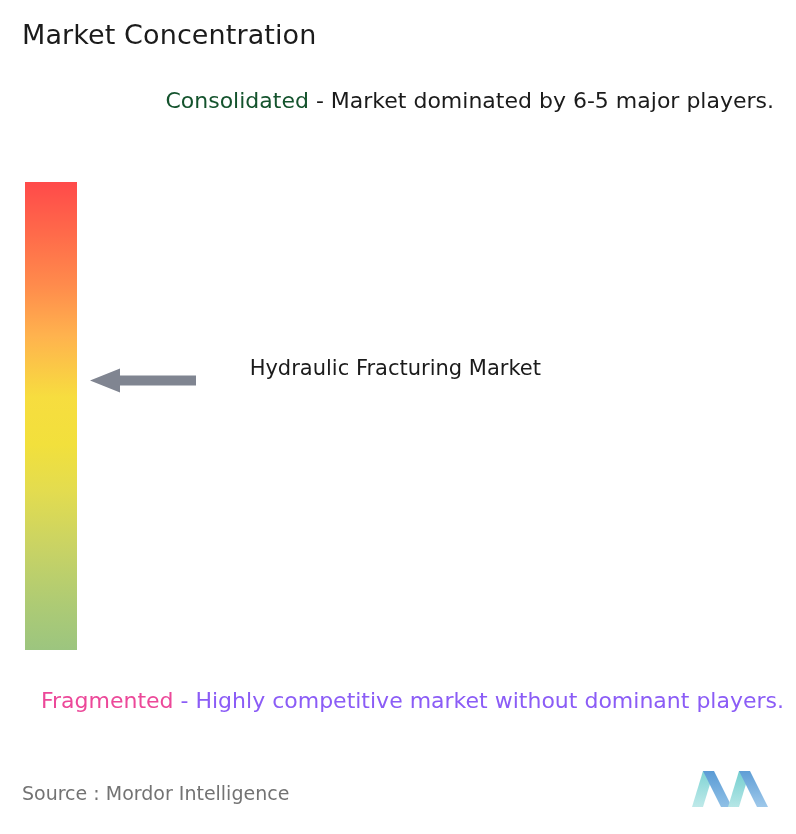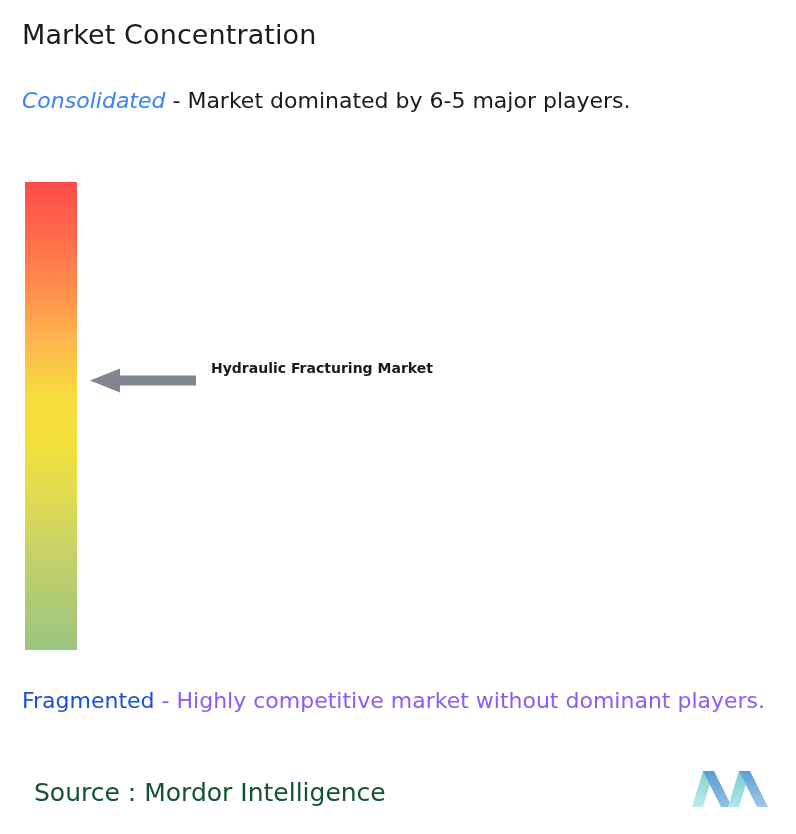--- a/index.html
+++ b/index.html
@@ -13,20 +13,21 @@
     font-family: "DejaVu Sans", "Liberation Sans", sans-serif;
     color: #1a1a1a;
     position: relative;
     overflow: hidden;
   }
 
   .page {
     position: relative;
     width: 796px;
     height: 834px;
+    text-align: right;
   }
 
   
   .title {
     position: absolute;
     left: 22px;
     top: 18px;
     font-size: 27px;
     line-height: 34px;
     font-weight: 400;
@@ -39,22 +40,21 @@
   .legend-top {
     position: absolute;
     left: 22px;
     top: 85px;
     width: 752px;
     font-size: 22px;
     line-height: 31px;
     color: #1b1b1b;
   }
   .legend-top .kw {
-    color: #3b82f6;
-    font-style: italic;
+    color: #14532d;
   }
   .legend-top .desc {
     color: #1b1b1b;
   }
 
   
   .gradient-bar {
     position: absolute;
     left: 25px;
     top: 182px;
@@ -81,51 +81,50 @@
     width: 106px;
     height: 25px;
   }
 
   
   .callout-label {
     position: absolute;
     left: 211px;
     top: 350px;
     width: 330px;
-    font-size: 14px;
+    font-size: 21px;
     line-height: 36px;
     color: #1b1b1b;
-    font-weight: bold;
   }
 
   
   .legend-bottom {
     position: absolute;
     left: 22px;
     top: 685px;
     width: 762px;
     font-size: 22px;
     line-height: 31px;
     color: #1b1b1b;
   }
   .legend-bottom .kw {
-    color: #1d4ed8;
+    color: #ec4899;
   }
   .legend-bottom .desc {
     color: #8b5cf6;
   }
 
   
   .source {
     position: absolute;
-    left: 34px;
+    left: 22px;
     top: 780px;
-    font-size: 25px;
+    font-size: 19px;
     line-height: 26px;
-    color: #14532d;
+    color: #737373;
   }
 
   
   .brand-logo {
     position: absolute;
     left: 692px;
     top: 769px;
     width: 76px;
     height: 40px;
   }

